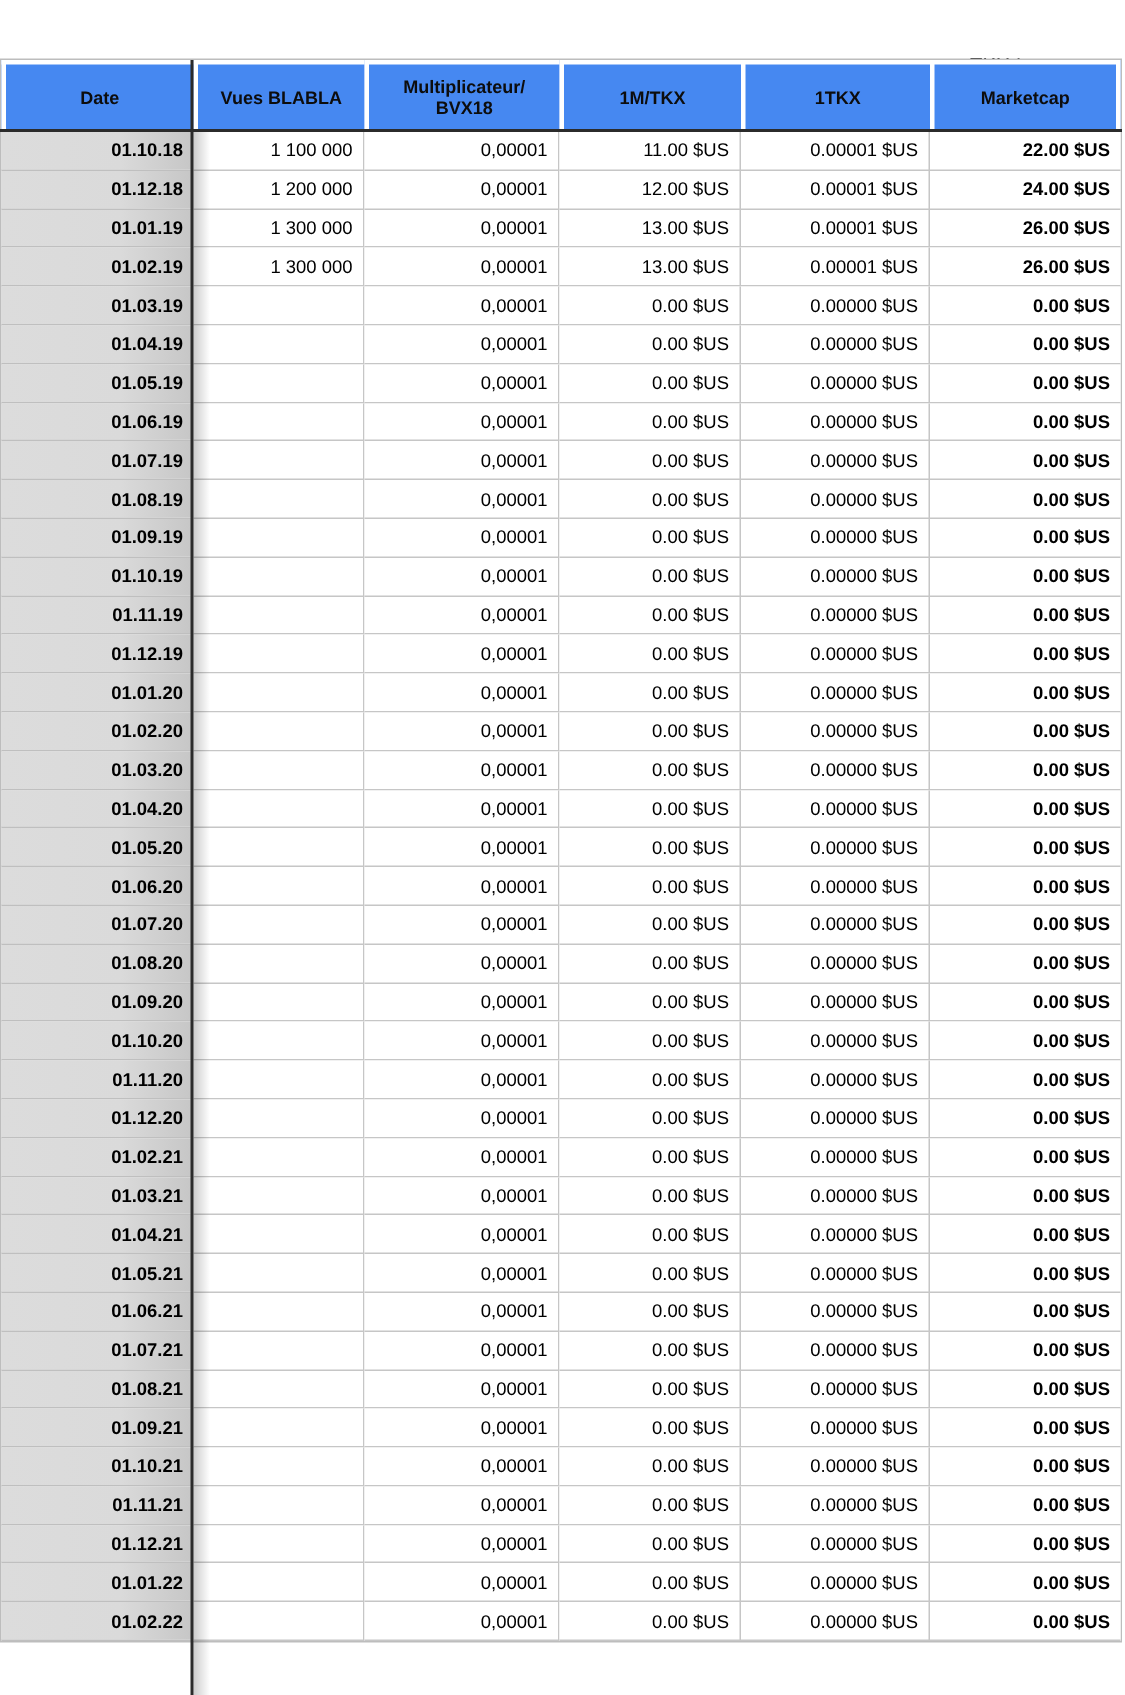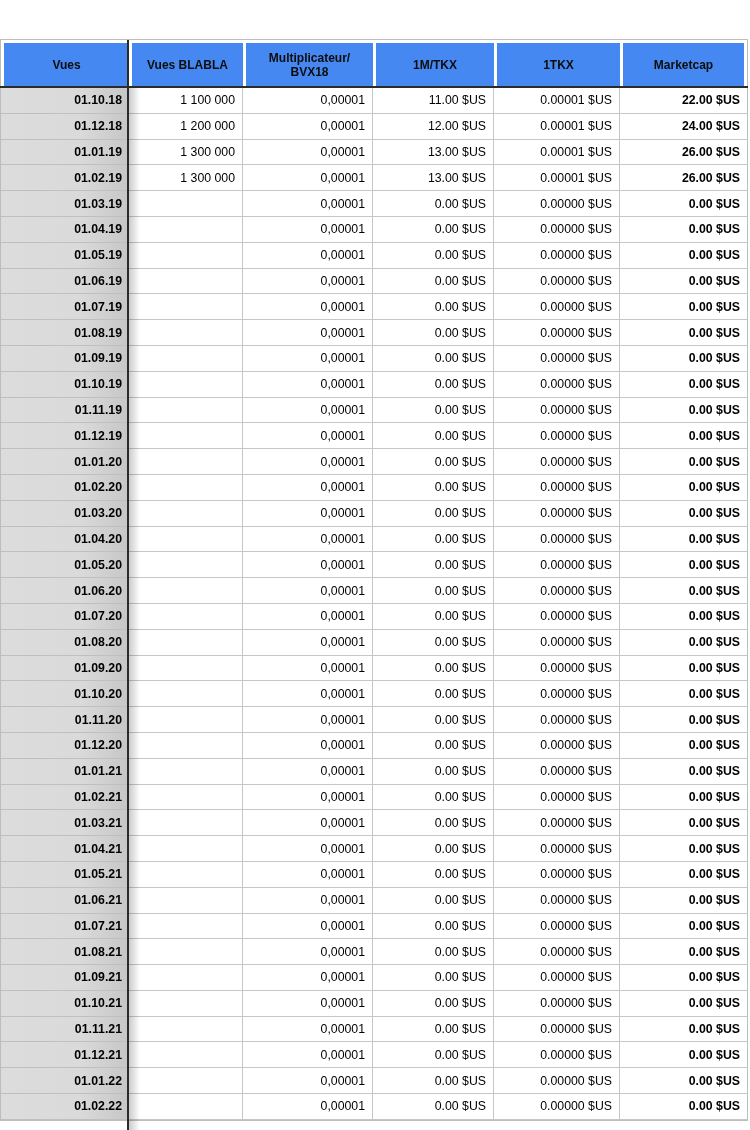--- a/index.html
+++ b/index.html
@@ -101,21 +101,21 @@
     <colgroup>
       <col style="width:128px">
       <col style="width:114px">
       <col style="width:130px">
       <col style="width:121px">
       <col style="width:126px">
       <col style="width:127px">
     </colgroup>
     <thead>
       <tr>
-        <th>Vues</th>
+        <th>Date</th>
         <th>Vues BLABLA</th>
         <th>Multiplicateur/
 BVX18</th>
         <th>1M/TKX</th>
         <th>1TKX</th>
         <th>Marketcap</th>
       </tr>
     </thead>
     <tbody id="table-body">
   <tr>
@@ -346,28 +346,20 @@
 
   <tr>
     <td class="c-date">01.12.20</td>
     <td class="c-num"></td>
     <td class="c-num">0,00001</td>
     <td class="c-num">0.00 $US</td>
     <td class="c-num">0.00000 $US</td>
     <td class="c-num">0.00 $US</td>
   </tr>
 
-  <tr>
-    <td class="c-date">01.01.21</td>
-    <td class="c-num"></td>
-    <td class="c-num">0,00001</td>
-    <td class="c-num">0.00 $US</td>
-    <td class="c-num">0.00000 $US</td>
-    <td class="c-num">0.00 $US</td>
-  </tr>
 
   <tr>
     <td class="c-date">01.02.21</td>
     <td class="c-num"></td>
     <td class="c-num">0,00001</td>
     <td class="c-num">0.00 $US</td>
     <td class="c-num">0.00000 $US</td>
     <td class="c-num">0.00 $US</td>
   </tr>
 

